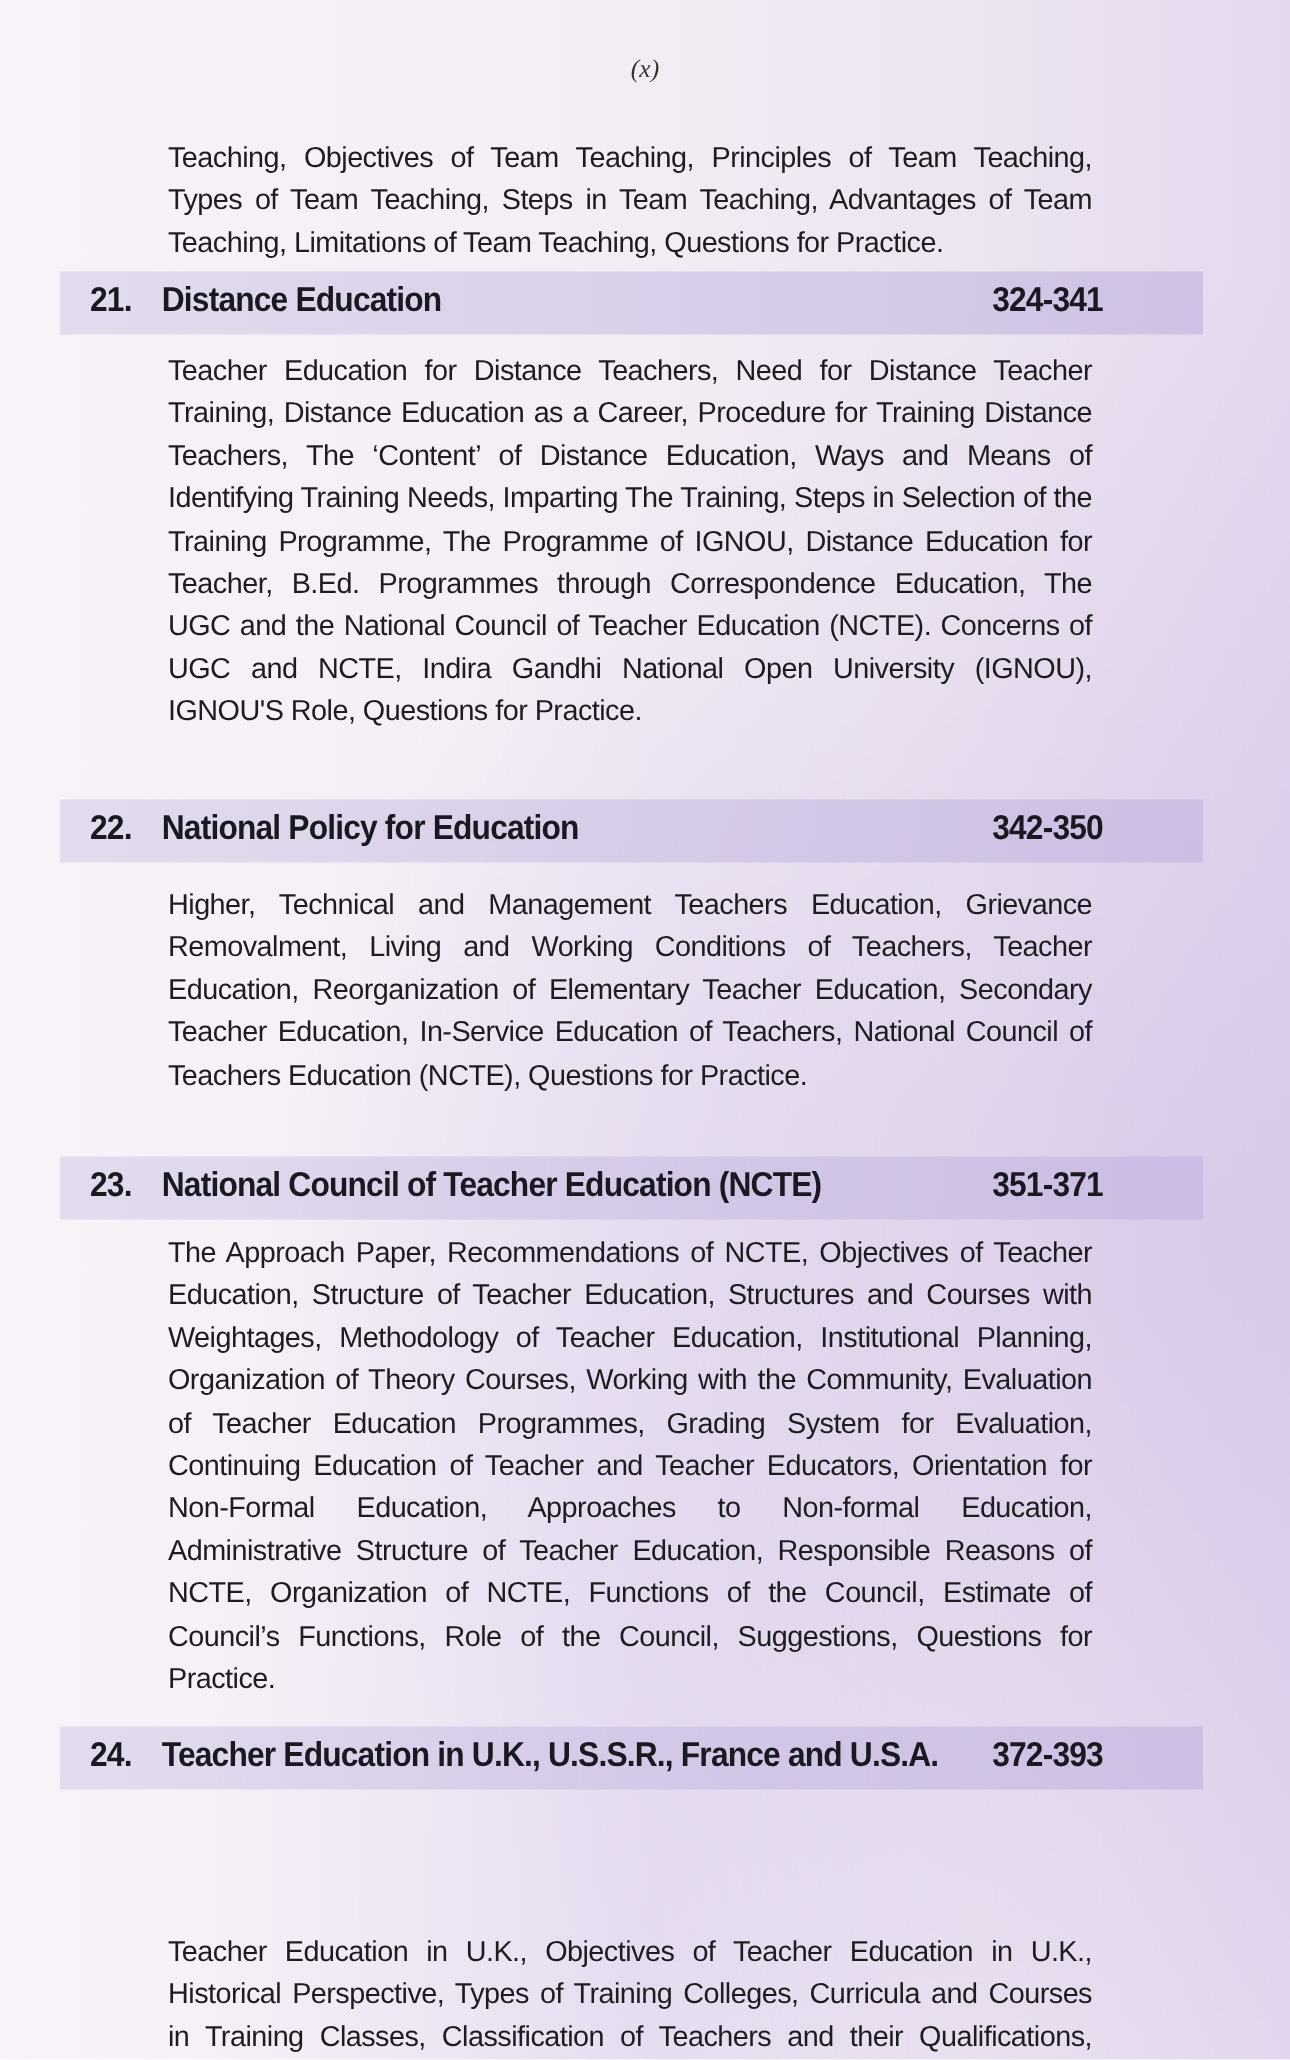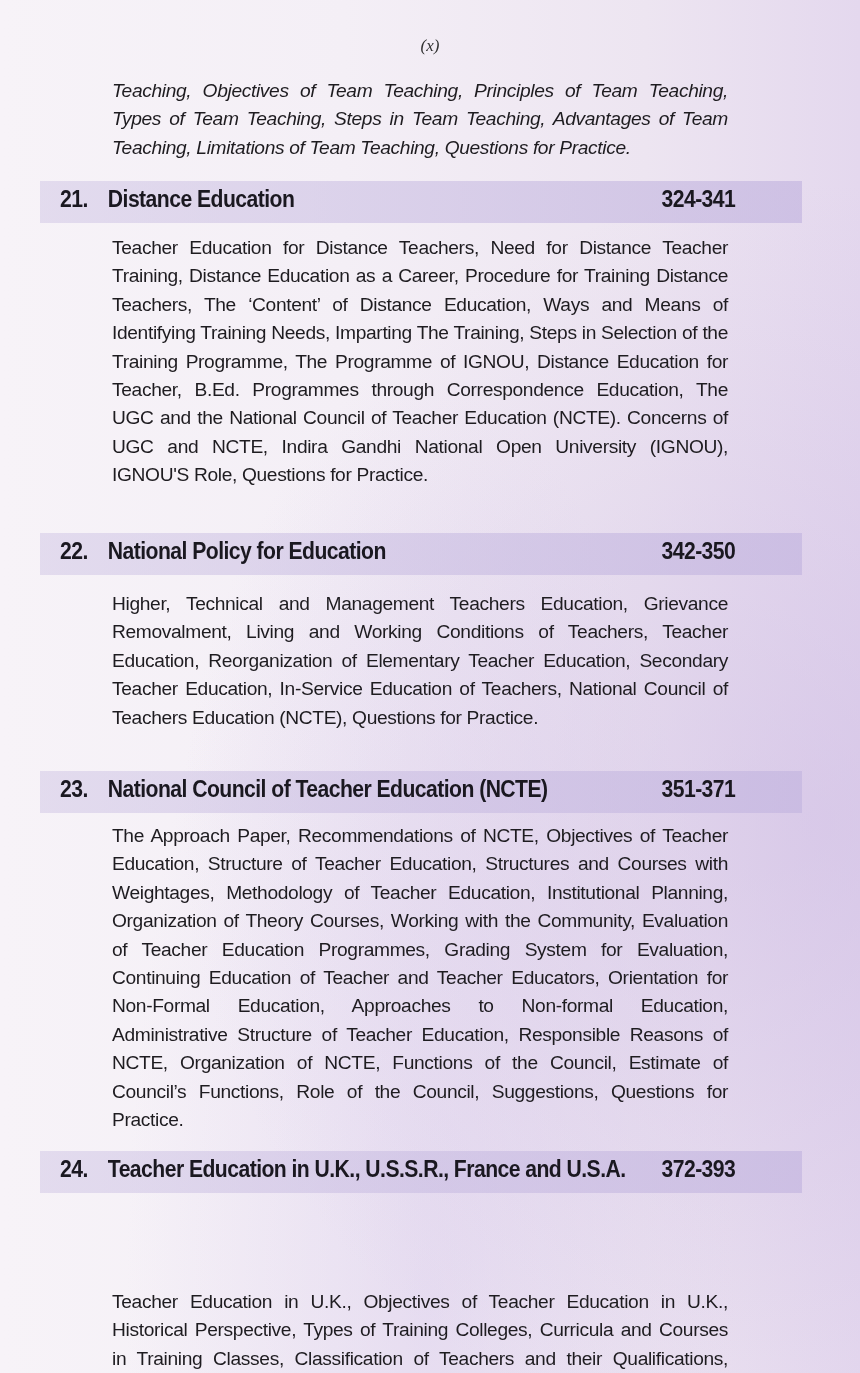--- a/index.html
+++ b/index.html
@@ -79,21 +79,21 @@
     padding-right: 0;
   }
 </style>
 </head>
 <body>
 
 <div class="page-sheen"></div>
 
 <div class="page-number">(x)</div>
 
-<div class="block" style="top:77px;font-style:italic;">Teaching, Objectives of Team Teaching, Principles of Team Teaching, Types of Team Teaching, Steps in Team Teaching, Advantages of Team Teaching, Limitations of Team Teaching, Questions for Practice.</div>
+<div class="block" style="top:92px;">Teaching, Objectives of Team Teaching, Principles of Team Teaching, Types of Team Teaching, Steps in Team Teaching, Advantages of Team Teaching, Limitations of Team Teaching, Questions for Practice.</div>
 
 <div class="chapter-bar" style="top:181px;"></div>
 <div class="chapter-head" style="top:186px;">
   <span class="num">21.</span>
   <span class="title">Distance Education</span>
   <span class="pages">324-341</span>
 </div>
 <div class="block" style="top:234px;">Teacher Education for Distance Teachers, Need for Distance Teacher Training, Distance Education as a Career, Procedure for Training Distance Teachers, The ‘Content’ of Distance Education, Ways and Means of Identifying Training Needs, Imparting The Training, Steps in Selection of the Training Programme, The Programme of IGNOU, Distance Education for Teacher, B.Ed. Programmes through Correspondence Education, The UGC and the National Council of Teacher Education (NCTE). Concerns of UGC and NCTE, Indira Gandhi National Open University (IGNOU), IGNOU'S Role, Questions for Practice.</div>
 
 <div class="chapter-bar" style="top:533px;"></div>

